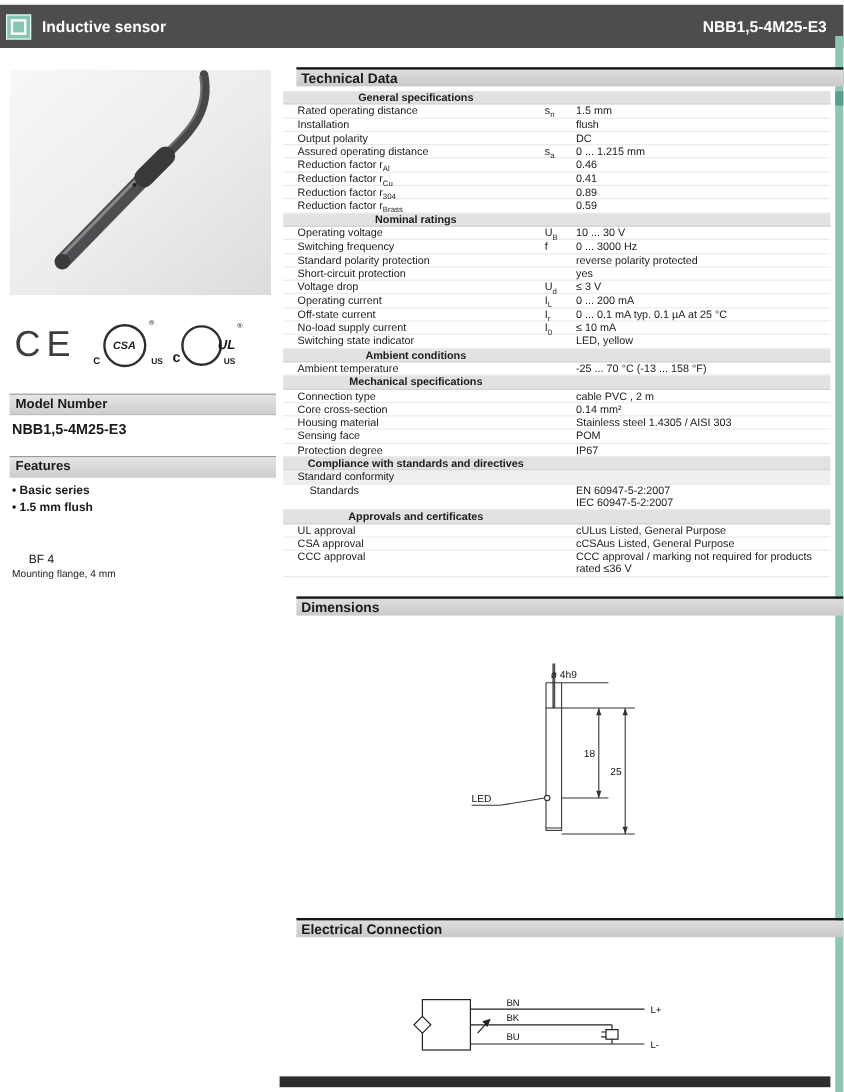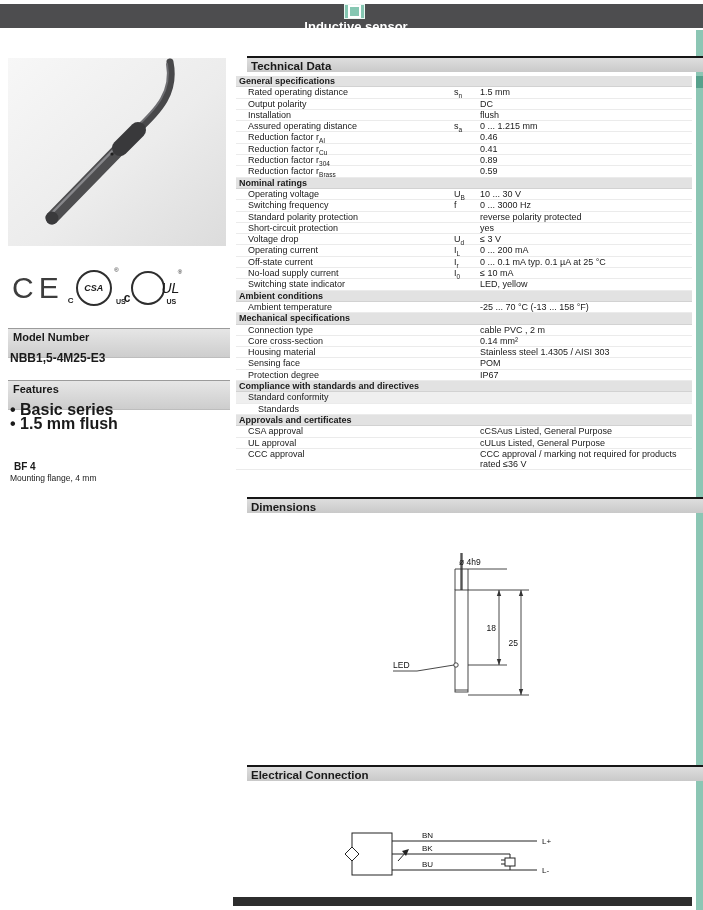--- a/index.html
+++ b/index.html
@@ -1,70 +1,70 @@
 <!DOCTYPE html>
 <html><head>
 <meta charset="utf-8">
 <style>
   html,body{margin:0;padding:0;background:#fff;}
   body{width:703px;height:910px;position:relative;font-family:"Liberation Sans",sans-serif;color:#1a1a1a;overflow:hidden;}
 
   
-  .topbar{position:absolute;left:0;top:4px;width:703px;height:24px;background:#4d4d4f;display:flex;align-items:center;flex-direction:column;}
+  .topbar{position:absolute;left:0;top:4px;width:703px;height:36px;background:#4d4d4f;display:flex;align-items:center;}
   .logo{width:19px;height:19px;margin-left:5px;background:#85c7b2;border:1px solid #eaf6f1;display:grid;place-items:center;}
   .logo-inner{width:9px;height:9px;border:2px solid #fff;}
   .topbar-title{color:#fff;font-size:13px;font-weight:bold;margin-left:9px;}
   .topbar-part{color:#fff;font-size:13px;font-weight:bold;margin-left:auto;margin-right:14px;}
 
   
   .side-strip{position:absolute;right:0;top:30px;bottom:0;width:7px;background:#8cc6b4;}
   .side-strip .tick{position:absolute;left:0;width:7px;height:12px;background:#57a18c;}
   .tick1{top:28px;} .tick2{top:46px;}
 
   
   .left-col{position:absolute;left:8px;top:0;width:222px;height:910px;}
   .right-col{position:absolute;left:236px;top:0;width:456px;height:910px;}
 
   
   .photo{position:absolute;left:0;top:58px;width:218px;height:188px;}
-  .certs{position:absolute;left:4px;top:258px;width:214px;height:60px;display:flex;align-items:center;gap:12px;}
+  .certs{position:absolute;left:4px;top:258px;width:214px;height:60px;display:flex;align-items:center;gap:22px;}
   .ce{font-size:30px;letter-spacing:5px;color:#3d3d3d;line-height:30px;}
   .cert{position:relative;}
   .csa-circle{display:grid;place-items:center;width:32px;height:32px;border:2.5px solid #2e2e2e;border-radius:50%;}
   .csa-text{font-size:9px;font-weight:bold;font-style:italic;}
   .csa-c{position:absolute;left:-8px;bottom:1px;font-size:8px;font-weight:bold;}
   .csa-us{position:absolute;right:-14px;bottom:1px;font-size:7px;font-weight:bold;}
   .csa-r{position:absolute;right:-7px;top:-3px;font-size:6px;}
   .ul-wrap{display:flex;align-items:flex-end;}
   .ul-c{font-size:12px;font-weight:bold;margin-right:1px;}
   .ul-circle{display:grid;place-items:center;width:30px;height:30px;border:2.5px solid #2e2e2e;border-radius:50%;}
-  .ul-text{font-size:14px;font-weight:normal;font-style:italic;margin-left:28px;}
+  .ul-text{font-size:11px;font-weight:bold;font-style:italic;margin-left:28px;}
   .ul-us{font-size:7px;font-weight:bold;margin-left:1px;}
   .ul-r{position:absolute;right:-6px;top:-2px;font-size:6px;}
 
-  .lbar{position:absolute;left:0;width:222px;height:30px;line-height:17px;background:linear-gradient(#e6e6e6,#cdcdcd);border-top:1px solid #9b9b9b;border-bottom:1px solid #bdbdbd;font-size:11px;font-weight:bold;padding-left:5px;box-sizing:border-box;}
+  .lbar{position:absolute;left:0;width:222px;height:18px;line-height:17px;background:linear-gradient(#e6e6e6,#cdcdcd);border-top:1px solid #9b9b9b;border-bottom:1px solid #bdbdbd;font-size:11px;font-weight:bold;padding-left:5px;box-sizing:border-box;}
   .bar-model{top:328px;} .bar-features{top:380px;} .bar-accessories{top:440px;}
   .model-value{position:absolute;left:2px;top:351px;font-size:12px;font-weight:bold;}
-  .features-list{position:absolute;left:2px;top:403px;font-size:16px;font-weight:bold;}
+  .features-list{position:absolute;left:2px;top:403px;font-size:10px;font-weight:bold;}
   .feature-item{line-height:14px;}
   .feature-item::before{content:"• ";}
-  .acc-name{position:absolute;left:6px;top:461px;font-size:10px;font-weight:bold;}
+  .acc-name{position:absolute;left:16px;top:461px;font-size:10px;font-weight:normal;}
   .acc-desc{position:absolute;left:2px;top:473px;font-size:8.5px;color:#222;}
 
   
   .rbar{position:absolute;left:0;width:456px;height:16px;line-height:16px;background:linear-gradient(#dedede,#c9c9c9);border-top:2px solid #161616;font-size:11.5px;font-weight:bold;padding-left:4px;box-sizing:border-box;margin-left:11px;}
   .bar-tech{top:56px;} .bar-dim{top:497px;} .bar-elec{top:765px;}
 
   
   .tech-table{position:absolute;left:0;top:76px;width:456px;}
   .row{display:flex;font-size:9px;line-height:10.3px;border-bottom:1px solid #ebebeb;}
   .sec-h{background:#e2e2e2;font-weight:bold;border-bottom:1px solid #d2d2d2;}
   .subrow{background:#efefef;}
   .c-label{flex:0 0 218px;box-sizing:border-box;padding-left:12px;white-space:nowrap;}
-  .sec-h .c-label{padding-left:3px;}
+  .sec-h .c-label{padding-left:3px;text-align:center;}
   .c-label.ind2{padding-left:22px;}
   .c-sym{flex:0 0 26px;}
   .c-val{flex:1;}
   .v2{margin-left:36px;}
   sub{font-size:6.5px;line-height:0;}
 
   .dim-drawing{position:absolute;left:123px;top:545px;}
   .elec-drawing{position:absolute;left:86px;top:815px;}
   .footer-bar{position:absolute;left:-3px;top:897px;width:459px;height:9px;background:#2d2d2d;}
 
@@ -150,28 +150,28 @@
     <div class="tech-table" id="tech-table">
         <div class="row sec-h">
           <div class="c-label">General specifications</div>
         </div>
         <div class="row">
           <div class="c-label">Rated operating distance</div>
           <div class="c-sym">s<sub>n</sub></div>
           <div class="c-val">1.5 mm</div>
         </div>
         <div class="row">
+          <div class="c-label">Installation</div>
+          <div class="c-sym"></div>
+          <div class="c-val">flush</div>
+        </div>
+        <div class="row">
           <div class="c-label">Output polarity</div>
           <div class="c-sym"></div>
           <div class="c-val">DC</div>
-        </div>
-        <div class="row">
-          <div class="c-label">Installation</div>
-          <div class="c-sym"></div>
-          <div class="c-val">flush</div>
         </div>
         <div class="row">
           <div class="c-label">Assured operating distance</div>
           <div class="c-sym">s<sub>a</sub></div>
           <div class="c-val">0 ... 1.215 mm</div>
         </div>
         <div class="row">
           <div class="c-label">Reduction factor r<sub>Al</sub></div>
           <div class="c-sym"></div>
           <div class="c-val">0.46</div>
@@ -279,33 +279,37 @@
           <div class="c-label">Compliance with standards and directives</div>
         </div>
         <div class="row subrow">
           <div class="c-label">Standard conformity</div>
           <div class="c-sym"></div>
           <div class="c-val"></div>
         </div>
         <div class="row">
           <div class="c-label ind2">Standards</div>
           <div class="c-sym"></div>
+          <div class="c-val">
+            <div>EN 60947-5-2:2007</div>
+            <div>IEC 60947-5-2:2007</div>
+          </div>
         </div>
         <div class="row sec-h">
           <div class="c-label">Approvals and certificates</div>
         </div>
         <div class="row">
+          <div class="c-label">UL approval</div>
+          <div class="c-sym"></div>
+          <div class="c-val">cULus Listed, General Purpose</div>
+        </div>
+        <div class="row">
           <div class="c-label">CSA approval</div>
           <div class="c-sym"></div>
           <div class="c-val">cCSAus Listed, General Purpose</div>
-        </div>
-        <div class="row">
-          <div class="c-label">UL approval</div>
-          <div class="c-sym"></div>
-          <div class="c-val">cULus Listed, General Purpose</div>
         </div>
         <div class="row">
           <div class="c-label">CCC approval</div>
           <div class="c-sym"></div>
           <div class="c-val">CCC approval / marking not required for products rated ≤36 V</div>
         </div>
       </div>
 
     <div class="rbar bar-dim">Dimensions</div>
 

